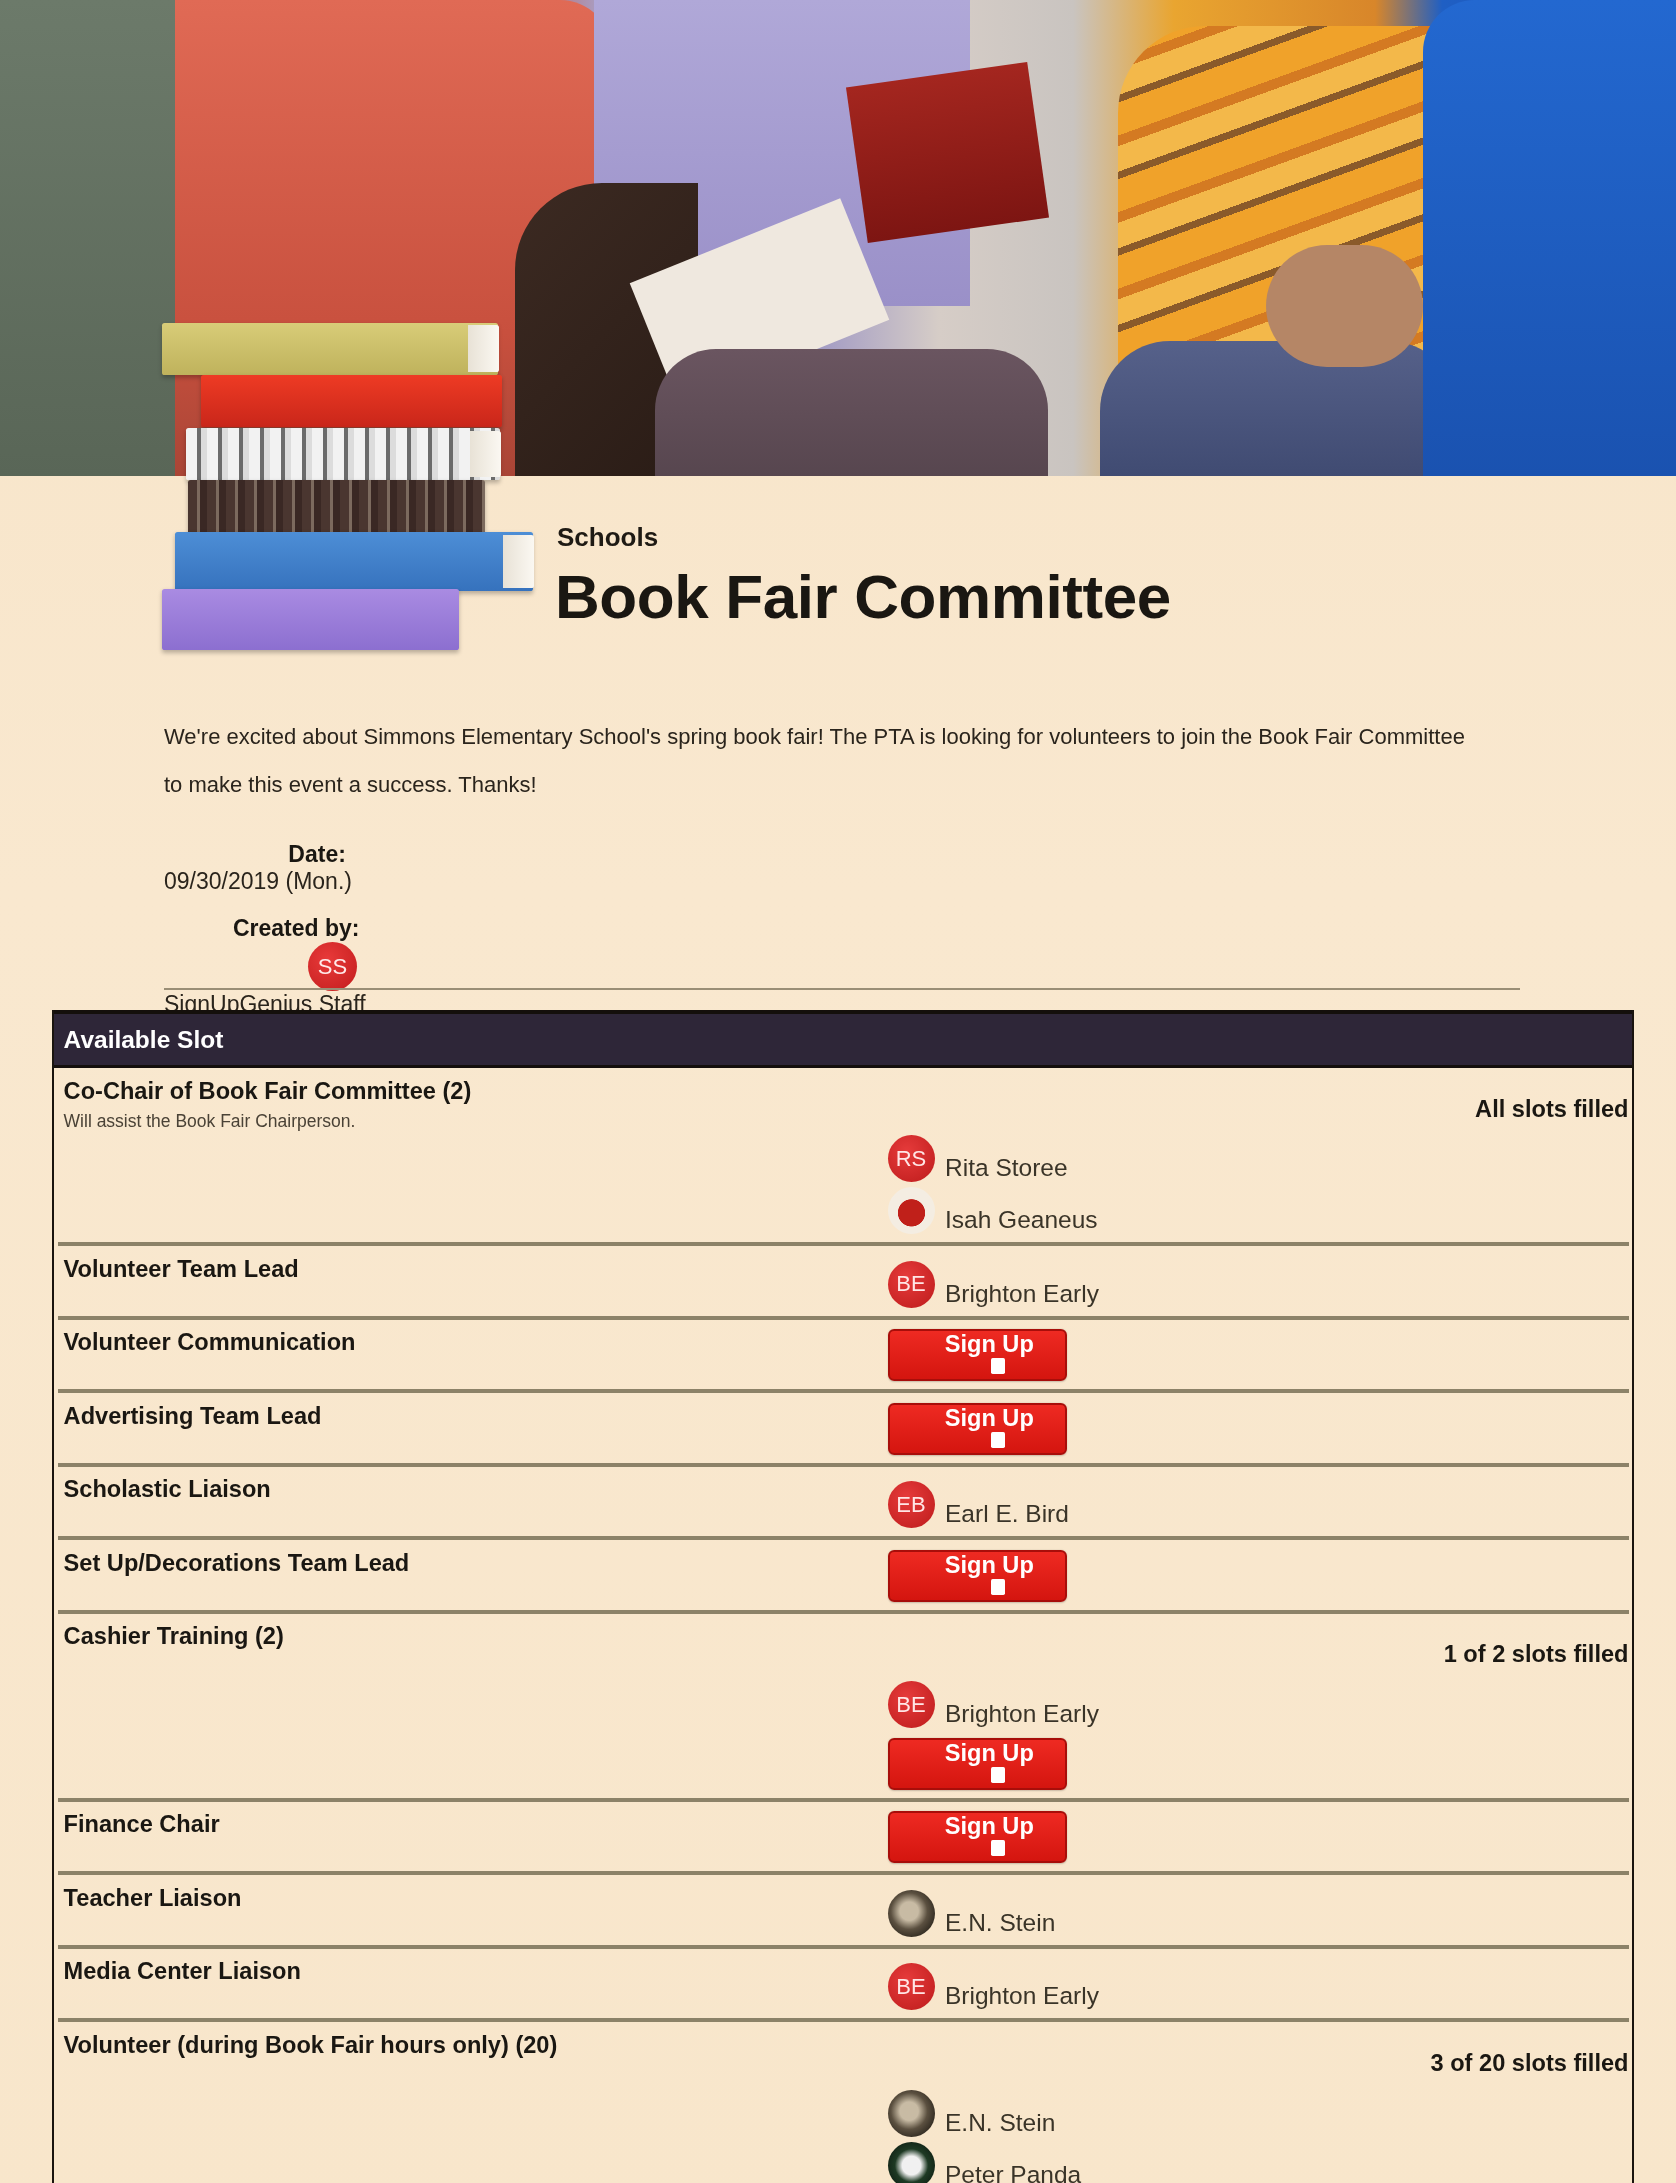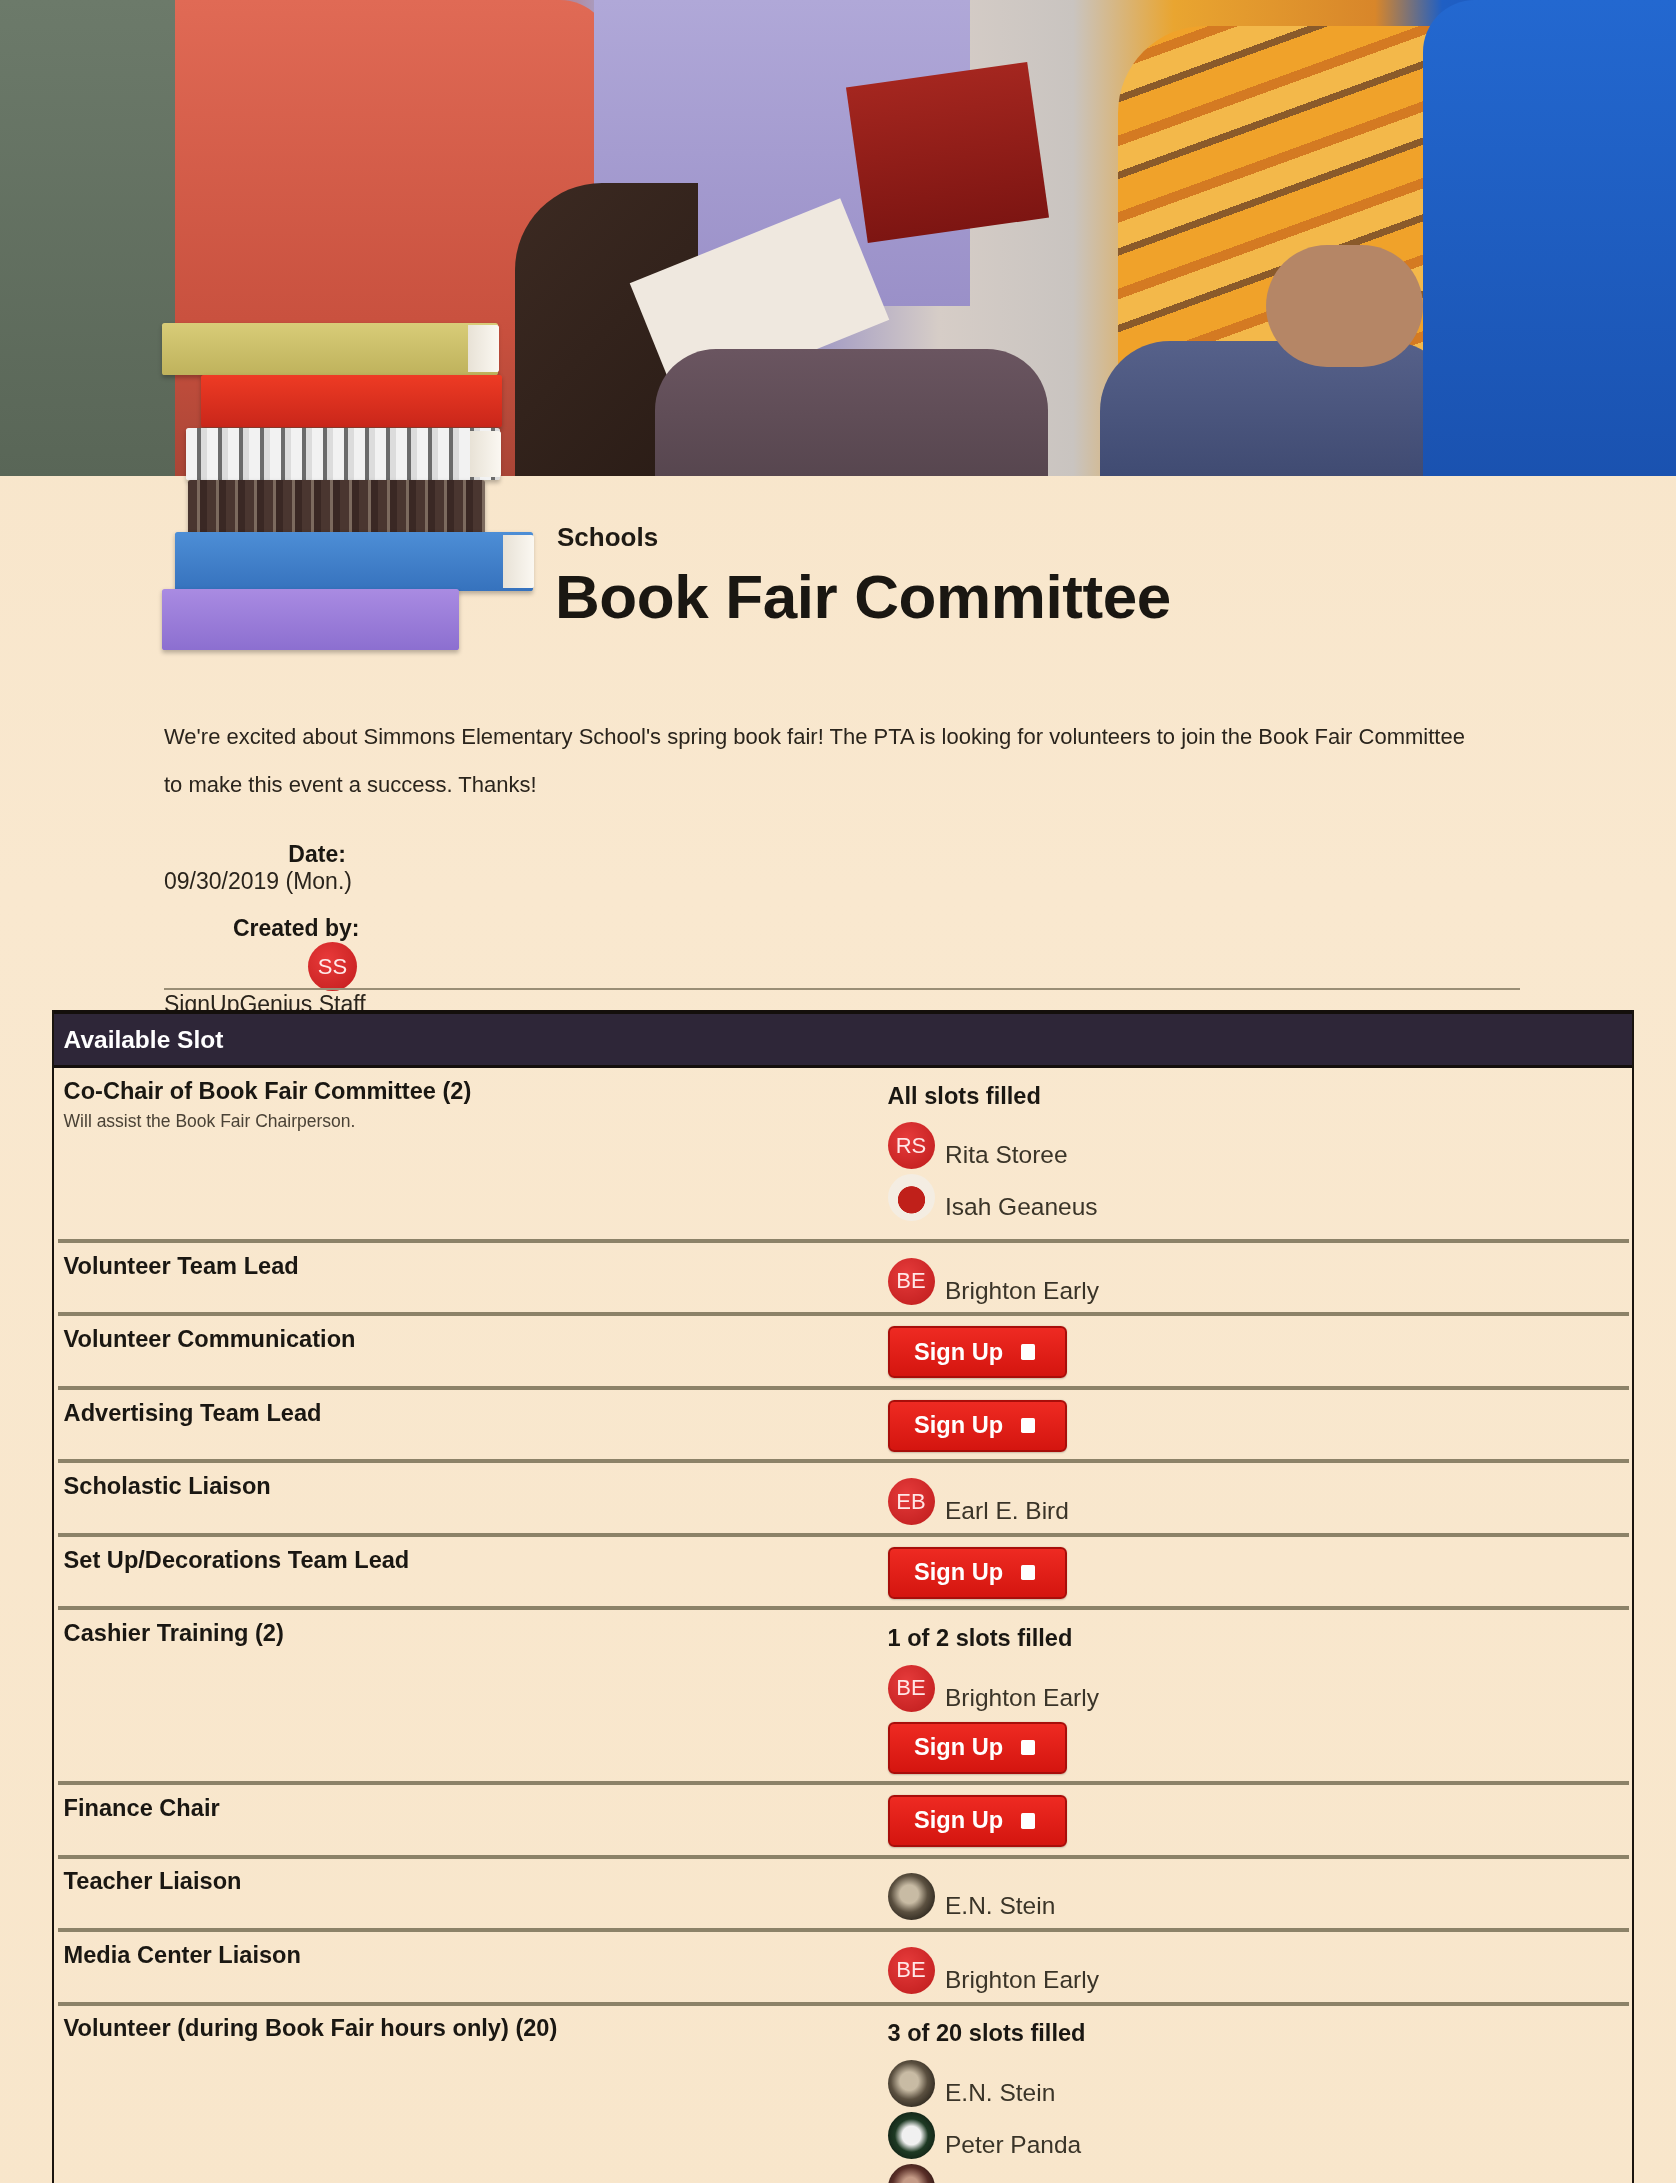--- a/index.html
+++ b/index.html
@@ -60,32 +60,32 @@
   .table { position: absolute; left: 52px; top: 1010px; width: 1582px; height: 1184px;
     border: 2.6px solid #1a140e; border-top: none; background: transparent; }
   .thead { height: 58px; background: #2e2638; border-top: 4.4px solid #140f0c; border-bottom: 3.5px solid #140f0c;
     color: #fff; font-size: 24.5px; font-weight: bold; padding-left: 9.6px; display: flex; align-items: center; }
   .row { position: relative; border-bottom: 4.4px solid #8c8268; display: flex; margin: 0 3.5px; gap: 18px; }
   .row:last-child { border-bottom: 4.4px solid #8c8268; }
   .row .left { width: 812px; padding: 9.6px 0 0 6.1px; }
   .row .name { font-size: 23.6px; font-weight: bold; color: #1a1712; }
   .row .sub { font-size: 17.5px; color: #4a4236; margin-top: 6.1px; }
   .row .right { flex: 1; padding: 9.6px 0 7.9px 0; }
-  .status { font-size: 23.6px; font-weight: bold; color: #1a1712; margin-top: 5px; margin-bottom: 7.9px; }
+  .status { font-size: 23.6px; font-weight: bold; color: #1a1712; margin-top: 18px; margin-bottom: 7.9px; text-align: right; }
   .person { display: flex; align-items: flex-end; height: 52px; }
   .person .av { width: 47px; height: 47px; border-radius: 50%; margin-right: 10.5px; display: flex; align-items: center; justify-content: center; font-size: 22px; color: #ffe6e6; }
   .av.initials { background: radial-gradient(circle at 40% 35%,#e63b3b,#bd1b1b); }
   .av.apple { background: radial-gradient(circle at 50% 55%,#c0201a 0 38%,#f4ede2 40%); }
   .av.einstein { background: radial-gradient(circle at 45% 45%,#c8bba4 0 25%,#5b5040 50%,#2a241c 80%); }
   .av.panda { background: radial-gradient(circle at 50% 50%,#f0f0f0 0 28%,#1e3a24 50%,#0e1c12 85%); }
   .av.jefferson { background: radial-gradient(circle at 48% 45%,#c49a86 0 22%,#5a2f28 50%,#1c0e0c 85%); }
   .person .pname { font-size: 24.5px; color: #3a3428; }
   .signup { display: inline-flex; align-items: center; height: 52px; width: 179px; padding-left: 24.5px;
     background: linear-gradient(180deg,#ee2a22,#d4150f); border: 2.2px solid #a80e0a; border-radius: 6.1px;
-    color: #fff; font-size: 23.6px; font-weight: bold; cursor: pointer; box-shadow: 0 0.9px 1.7px rgba(0,0,0,.2); }
+    color: #fff; font-size: 23.6px; font-weight: bold; cursor: pointer; box-shadow: 0 0.9px 1.7px rgba(0,0,0,.2); flex-direction: column; }
   .signup .cb { width: 14px; height: 15.7px; background: #fff; margin-left: 18.3px; border-radius: 1.7px; display: inline-block; }
 </style>
 </head>
 <body>
 
 <div class="page">
 
   <div class="hero">
     <div class="blk teal"></div>
     <div class="blk salmon"></div>

